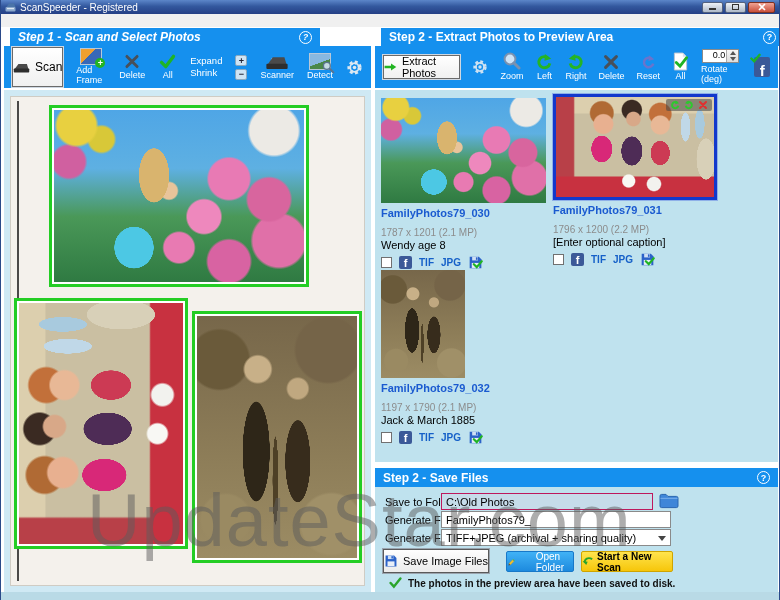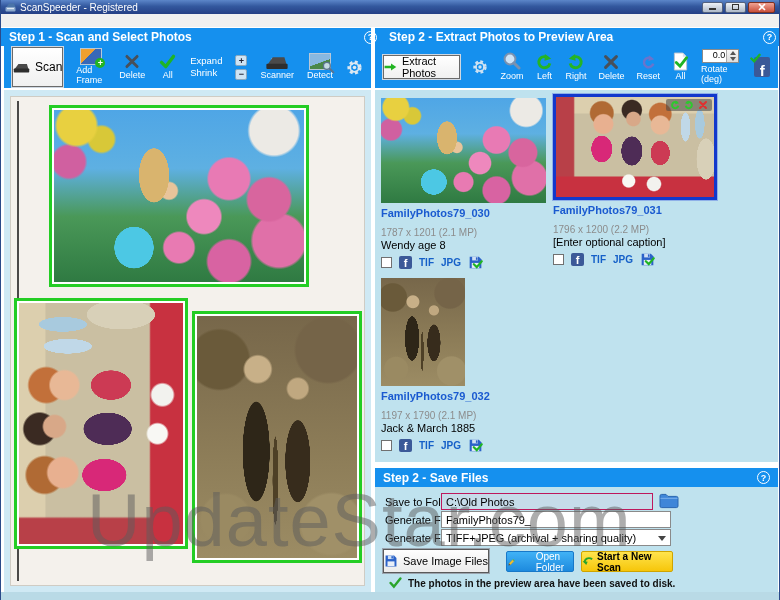--- a/index.html
+++ b/index.html
@@ -162,21 +162,21 @@
       </div>
     </div>
   </div>
 
   <div class="menubar">
     <span class="menu-item">File</span>
     <span class="menu-item">Tools</span>
     <span class="menu-item">Help</span>
   </div>
 
-  <div class="hdr" style="left:0;top:28px;width:384px;">
+  <div class="hdr" style="left:9px;top:28px;width:310px;font-style:italic;">
     <span>Step 1 - Scan and Select Photos</span>
     <span class="help">?</span>
   </div>
 
   <div class="tbar" style="left:3px;top:46px;width:367px;gap:13px;">
     <div class="btn3d" style="width:58px;height:40px;font-size:12px;">
       <svg width="17" height="14" viewBox="0 0 22 16">
         <polygon points="6,5 15,5 14,9 5,9" fill="#f0f0f0"></polygon>
         <path d="M2 11 L7 4 H18 L20 11 Z" fill="#4a4a4a"></path>
         <rect x="1" y="10" width="20" height="5" rx="1" fill="#2e2e2e"></rect>
@@ -388,21 +388,21 @@
         <svg width="15" height="15" viewBox="0 0 18 18">
           <path d="M2 2 h11 l3 3 v11 h-14 z" fill="#2b62c8"></path>
           <rect x="5" y="2" width="7" height="4.5" fill="#cfe0f4"></rect>
           <rect x="9.5" y="2.8" width="2" height="3" fill="#2b62c8"></rect>
           <rect x="4.5" y="9.5" width="9" height="6" fill="#e8eef8"></rect>
           <path d="M7 11 l3.5 3.5 6-7" stroke="#1fb425" stroke-width="2.6" fill="none" stroke-linecap="round"></path>
         </svg>
       </div>
     </div>
 
-    <div class="thumb" style="left:6px;top:188px;width:168px;">
+    <div class="thumb" style="left:6px;top:180px;width:168px;">
       <div class="img photo-sepia" style="width:84px;height:108px;"></div>
       <div class="fname">FamilyPhotos79_032</div>
       <div class="dims">1197 x 1790 (2.1 MP)</div>
       <div class="caption">Jack &amp; March 1885</div>
       <div class="iconrow">
         <span class="cbox"></span>
         <span class="fbicon">
             <span>f</span>
           </span>
         <span class="ftag">TIF</span>

